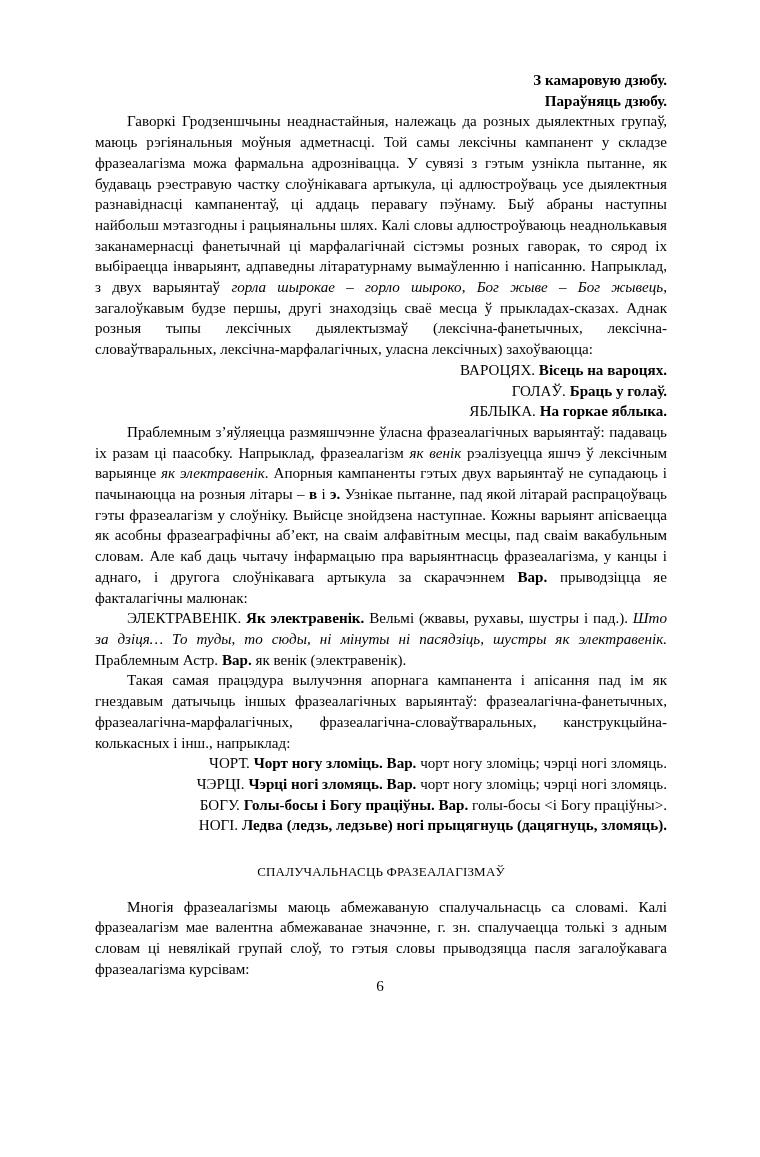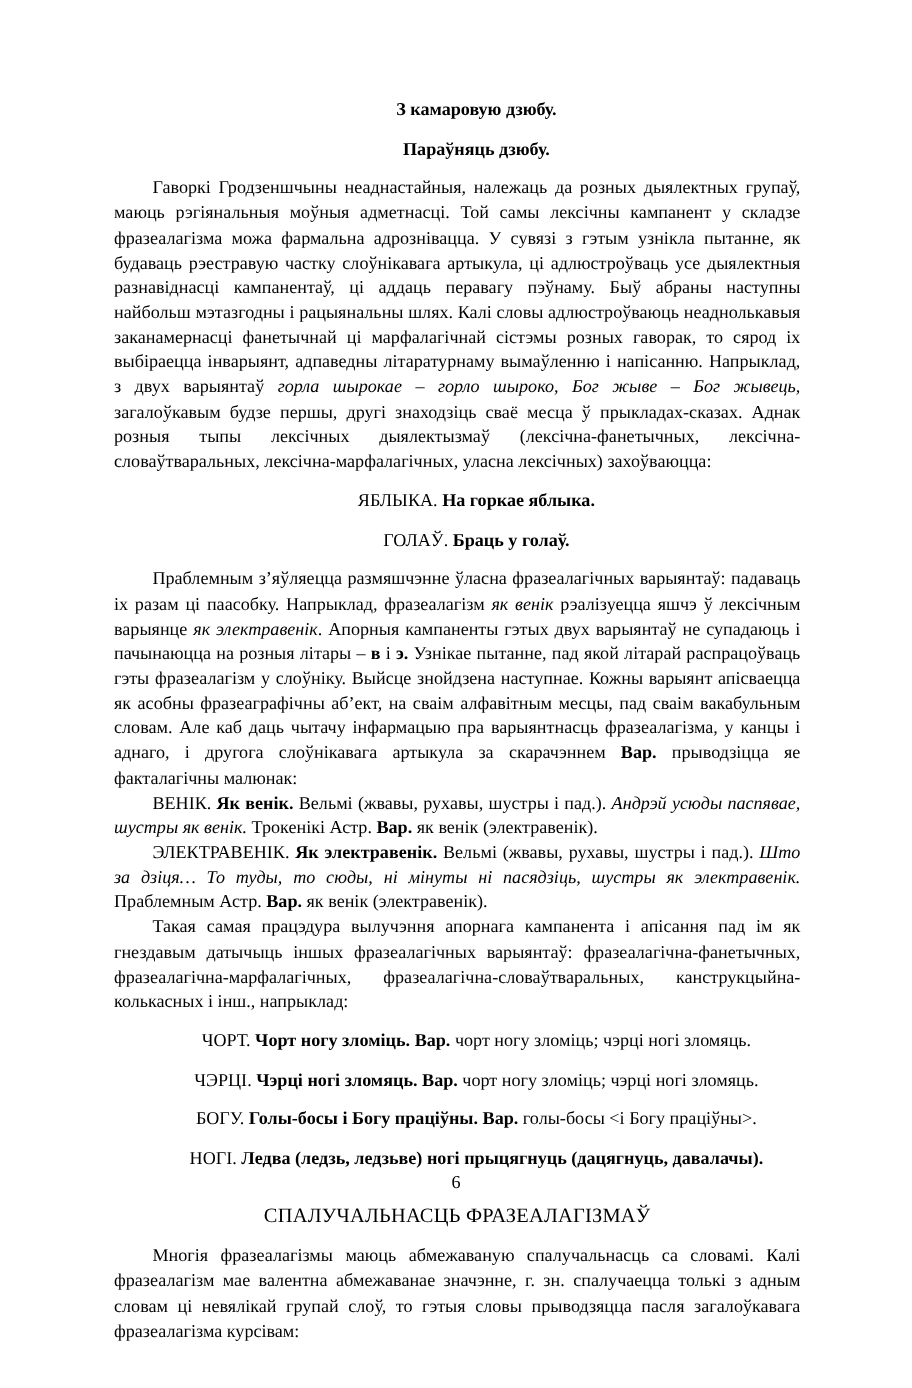--- a/index.html
+++ b/index.html
@@ -37,36 +37,36 @@
   .para {
     text-align: justify;
     text-justify: inter-word;
     font-size: 15.1px;
     line-height: 20.7px;
     text-indent: 32px;
     margin: 0;
     hyphens: none;
   }
   .entry {
-    text-align: center;
+    text-align: right;
     font-size: 15.1px;
     line-height: 20.7px;
     text-indent: 32px;
-    margin: 12px;
+    margin: 0;
     white-space: nowrap;
   }
   .hang {
     text-indent: 32px;
   }
   b, .b { font-weight: bold; }
   i, .i { font-style: italic; }
   .bi { font-weight: bold; }
   .section-title {
     text-align: center;
-    font-size: 17px;
+    font-size: 13px;
     line-height: 20.7px;
     margin: 26px 0 14px 0;
     letter-spacing: 0.2px;
     font-weight: normal;
     text-indent: 0;
   }
   .pageno {
     position: absolute;
     left: 0;
     top: 978px;
@@ -80,36 +80,36 @@
 <body>
 
 <div class="page">
   <div class="content">
 
     <p class="entry"><b>З камаровую дзюбу.</b></p>
     <p class="entry"><b>Параўняць дзюбу.</b></p>
 
     <p class="para"><span>Гаворкі Гродзеншчыны неаднастайныя, належаць да розных дыялектных групаў, маюць рэгіянальныя моўныя адметнасці. Той самы лексічны кампанент у складзе фразеалагізма можа фармальна адрознівацца. У сувязі з гэтым узнікла пытанне, як будаваць рэестравую частку слоўнікавага артыкула, ці адлюстроўваць усе дыялектныя разнавіднасці кампанентаў, ці аддаць перавагу пэўнаму. Быў абраны наступны найбольш мэтазгодны і рацыянальны шлях. Калі словы адлюстроўваюць неаднолькавыя заканамернасці фанетычнай ці марфалагічнай сістэмы розных гаворак, то сярод іх выбіраецца інварыянт, адпаведны літаратурнаму вымаўленню і напісанню. Напрыклад, з двух варыянтаў </span><i>горла шырокае – горло шыроко</i><span>, </span><i>Бог жыве – Бог жывець</i><span>, загалоўкавым будзе першы, другі знаходзіць сваё месца ў прыкладах-сказах. Аднак розныя тыпы лексічных дыялектызмаў (лексічна-фанетычных, лексічна-словаўтваральных, лексічна-марфалагічных, уласна лексічных) захоўваюцца:</span></p>
 
+    <p class="entry"><span>ВАРОЦЯХ.</span> <b>Вісець на вароцях.</b></p>
+    <p class="entry"><span>ГОЛАЎ.</span> <b>Браць у голаў.</b></p>
     <p class="entry"><span>ЯБЛЫКА.</span> <b>На горкае яблыка.</b></p>
-    <p class="entry"><span>ГОЛАЎ.</span> <b>Браць у голаў.</b></p>
 
     <p class="para"><span>Праблемным з’яўляецца размяшчэнне ўласна фразеалагічных варыянтаў: падаваць іх разам ці паасобку. Напрыклад, фразеалагізм </span><i>як венік</i><span> рэалізуецца яшчэ ў лексічным варыянце </span><i>як электравенік</i><span>. Апорныя кампаненты гэтых двух варыянтаў не супадаюць і пачынаюцца на розныя літары – </span><b>в</b><span> і </span><b>э.</b><span> Узнікае пытанне, пад якой літарай распрацоўваць гэты фразеалагізм у слоўніку. Выйсце знойдзена наступнае. Кожны варыянт апісваецца як асобны фразеаграфічны аб’ект, на сваім алфавітным месцы, пад сваім вакабульным словам. Але каб даць чытачу інфармацыю пра варыянтнасць фразеалагізма, у канцы і аднаго, і другога слоўнікавага артыкула за скарачэннем </span><span class="bi">Вар.</span><span> прыводзіцца яе факталагічны малюнак:</span></p>
 
-    <p class="para hang"><span>ВЕНІК. </span><b>Як венік.</b><span> Вельмі (жвавы, рухавы, шустры і пад.). </span><i>Андрэй усюды паспявае, шустры як венік.</i><span> Трокенікі Астр. </span><span class="bi">Вар.</span><span> як венік (электравенік).</span></p>
     <p class="para hang"><span>ЭЛЕКТРАВЕНІК. </span><b>Як электравенік.</b><span> Вельмі (жвавы, рухавы, шустры і пад.). </span><i>Што за дзіця… То туды, то сюды, ні мінуты ні пасядзіць, шустры як электравенік.</i><span> Праблемным Астр. </span><span class="bi">Вар.</span><span> як венік (электравенік).</span></p>
 
     <p class="para">Такая самая працэдура вылучэння апорнага кампанента і апісання пад ім як гнездавым датычыць іншых фразеалагічных варыянтаў: фразеалагічна-фанетычных, фразеалагічна-марфалагічных, фразеалагічна-словаўтваральных, канструкцыйна-колькасных і інш., напрыклад:</p>
 
     <p class="entry"><span>ЧОРТ. </span><b>Чорт ногу зломіць.</b><span> </span><span class="bi">Вар.</span><span> чорт ногу зломіць; чэрці ногі зломяць.</span></p>
     <p class="entry"><span>ЧЭРЦІ. </span><b>Чэрці ногі зломяць.</b><span> </span><span class="bi">Вар.</span><span> чорт ногу зломіць; чэрці ногі зломяць.</span></p>
     <p class="entry"><span>БОГУ. </span><b>Голы-босы і Богу праціўны.</b><span> </span><span class="bi">Вар.</span><span> голы-босы &lt;і Богу праціўны&gt;.</span></p>
 
 
-    <p class="entry"><span>НОГІ. </span><b>Ледва (ледзь, ледзьве) ногі прыцягнуць (дацягнуць, давалачы).</b></p>
+    <p class="entry"><span>НОГІ. </span><b>Ледва (ледзь, ледзьве) ногі прыцягнуць (дацягнуць, зломяць).</b></p>
 
     <h2 class="section-title">СПАЛУЧАЛЬНАСЦЬ ФРАЗЕАЛАГІЗМАЎ</h2>
 
     <p class="para">Многія фразеалагізмы маюць абмежаваную спалучальнасць са словамі. Калі фразеалагізм мае валентна абмежаванае значэнне, г. зн. спалучаецца толькі з адным словам ці невялікай групай слоў, то гэтыя словы прыводзяцца пасля загалоўкавага фразеалагізма курсівам:</p>
 
   </div>
 
   <div class="pageno">6</div>
 </div>
 

